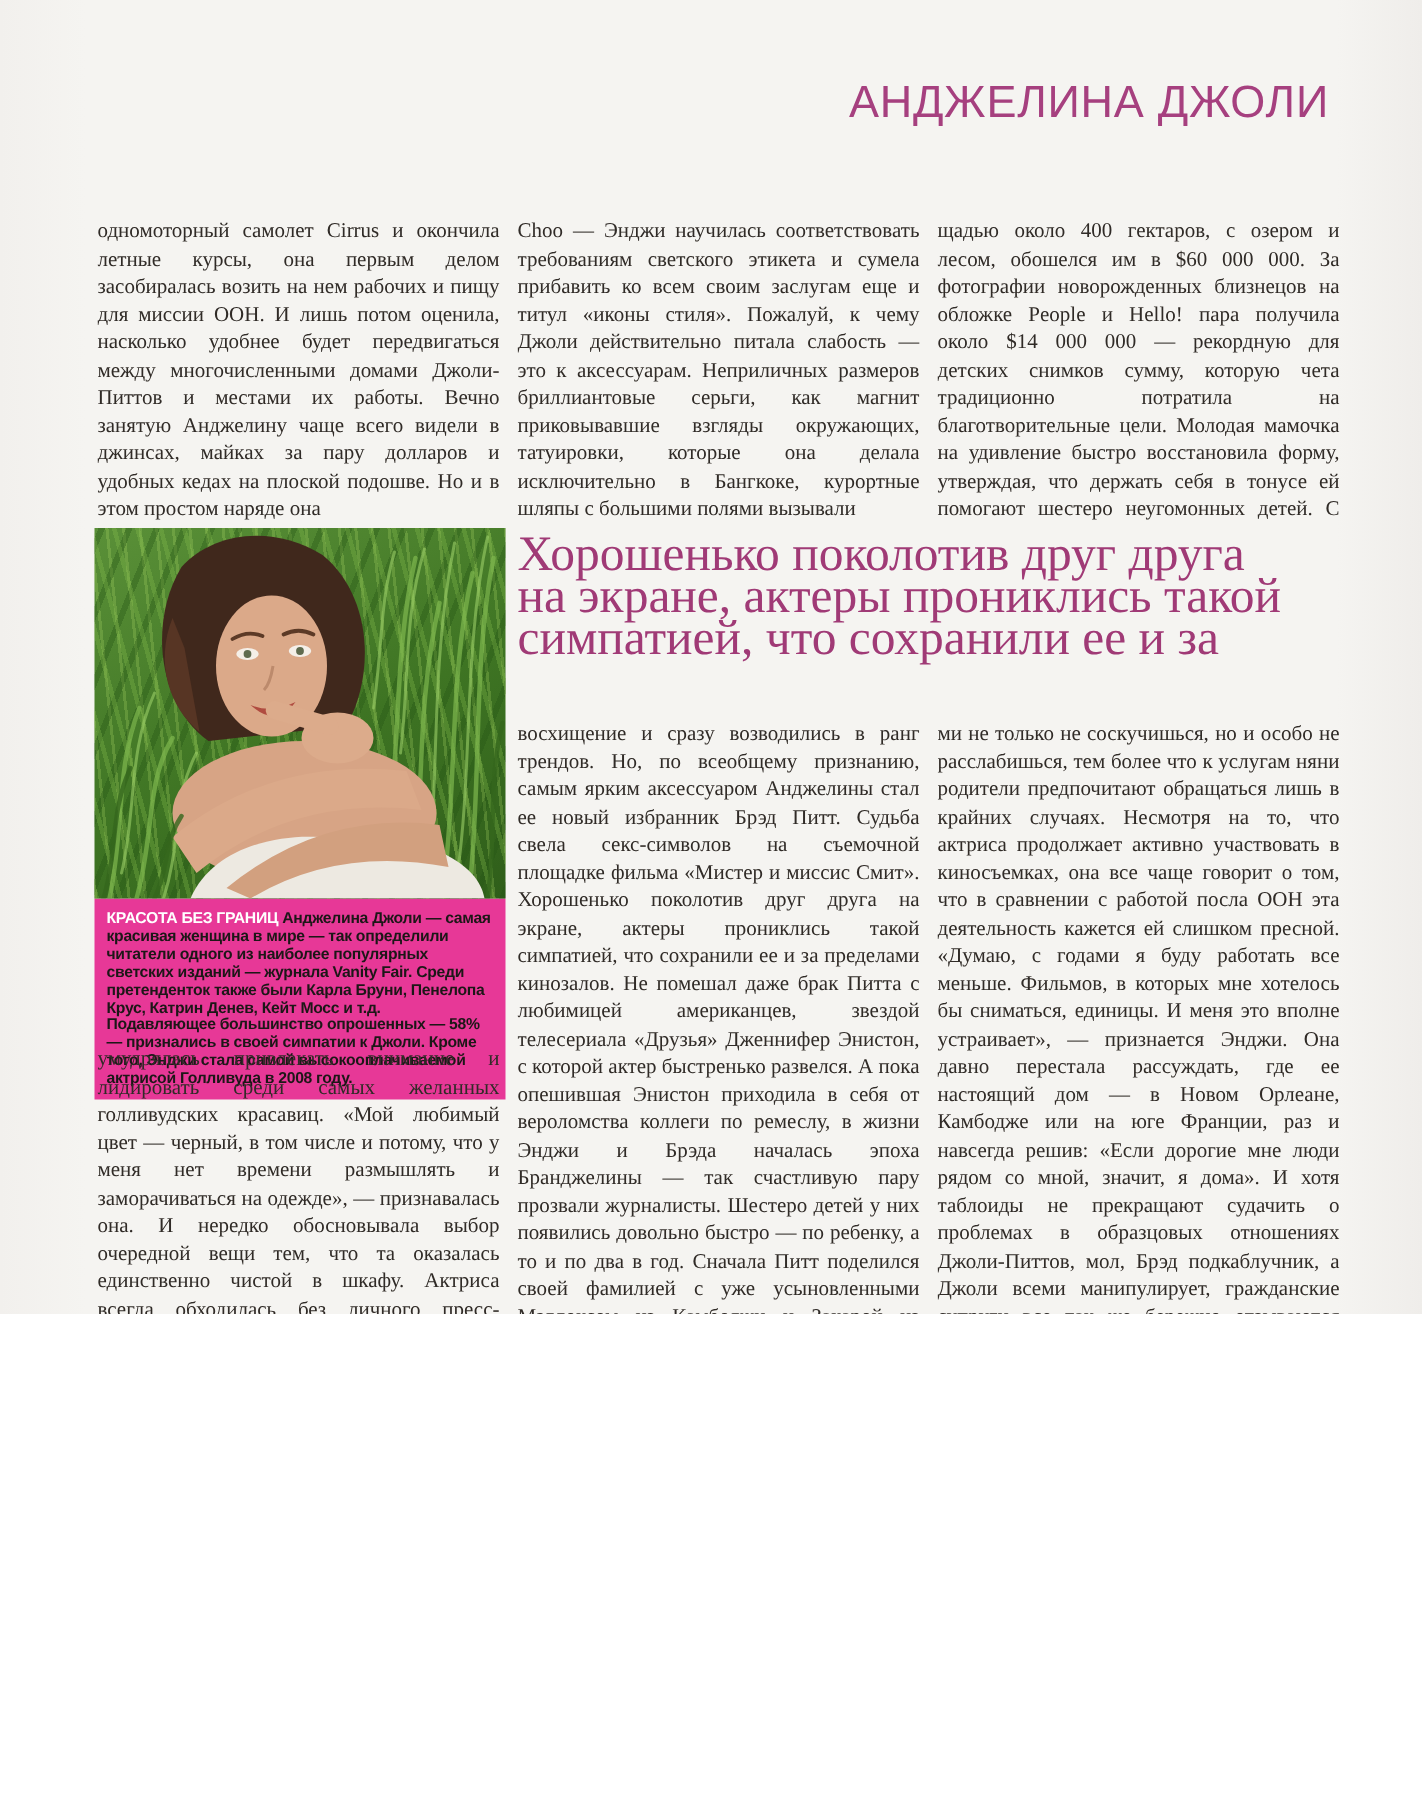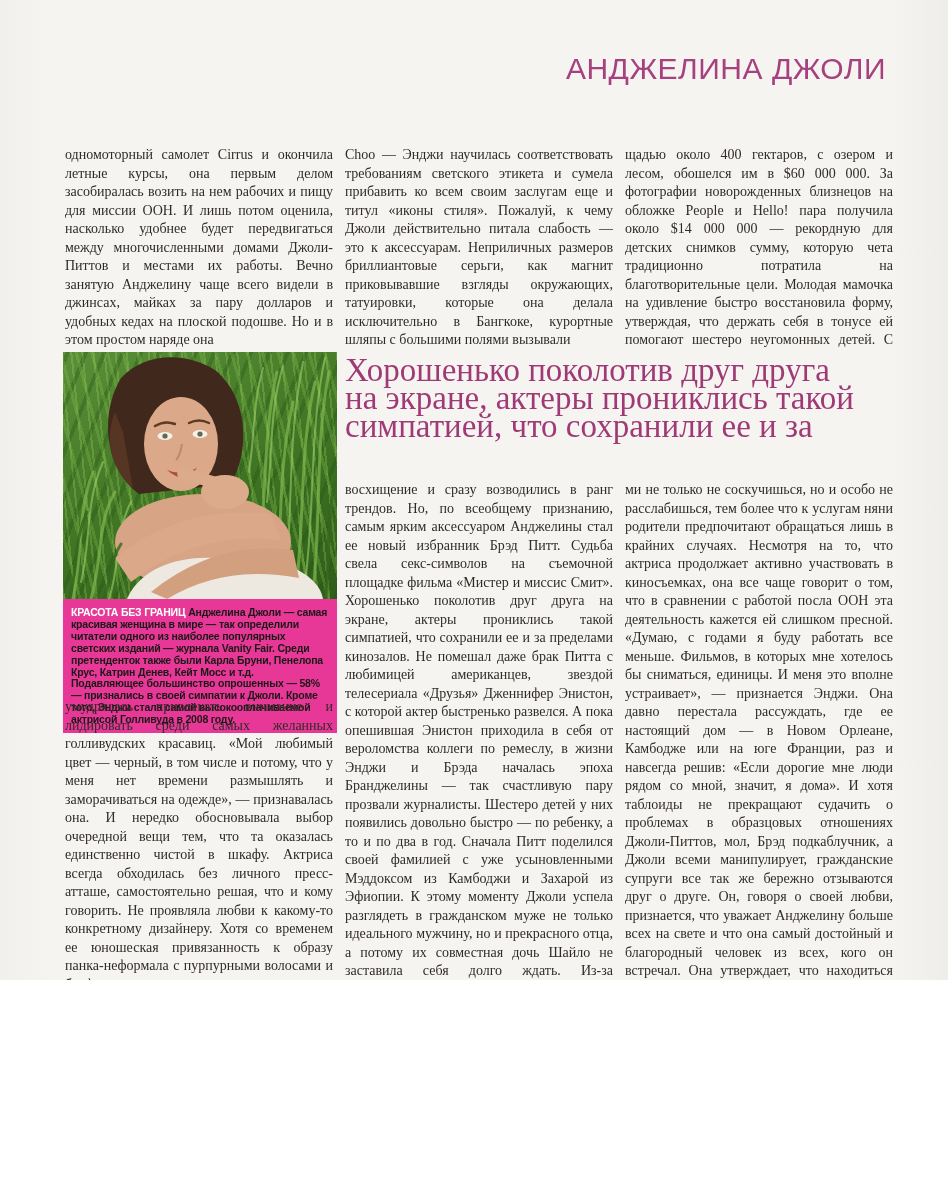--- a/index.html
+++ b/index.html
@@ -1,18 +1,18 @@
 <!DOCTYPE html>
 <html lang="ru"><head>
 <meta charset="utf-8">
 <style>
   html,body{margin:0;padding:0;}
   .page{
     position:relative;
-    width:948px;height:980px;
+    width:948px;height:876px;
     background:linear-gradient(90deg,#f2f0ed 0%,#f5f4f1 6%,#f5f4f1 94%,#efedea 100%);
     overflow:hidden;
     font-family:"Liberation Serif", serif;
     color:#302b27;
   }
   .header-title{
     position:absolute; right:62px; top:52px;
     font-family:"Liberation Sans", sans-serif;
     font-size:30px; font-weight:400; letter-spacing:.5px;
     color:#a6407f;

